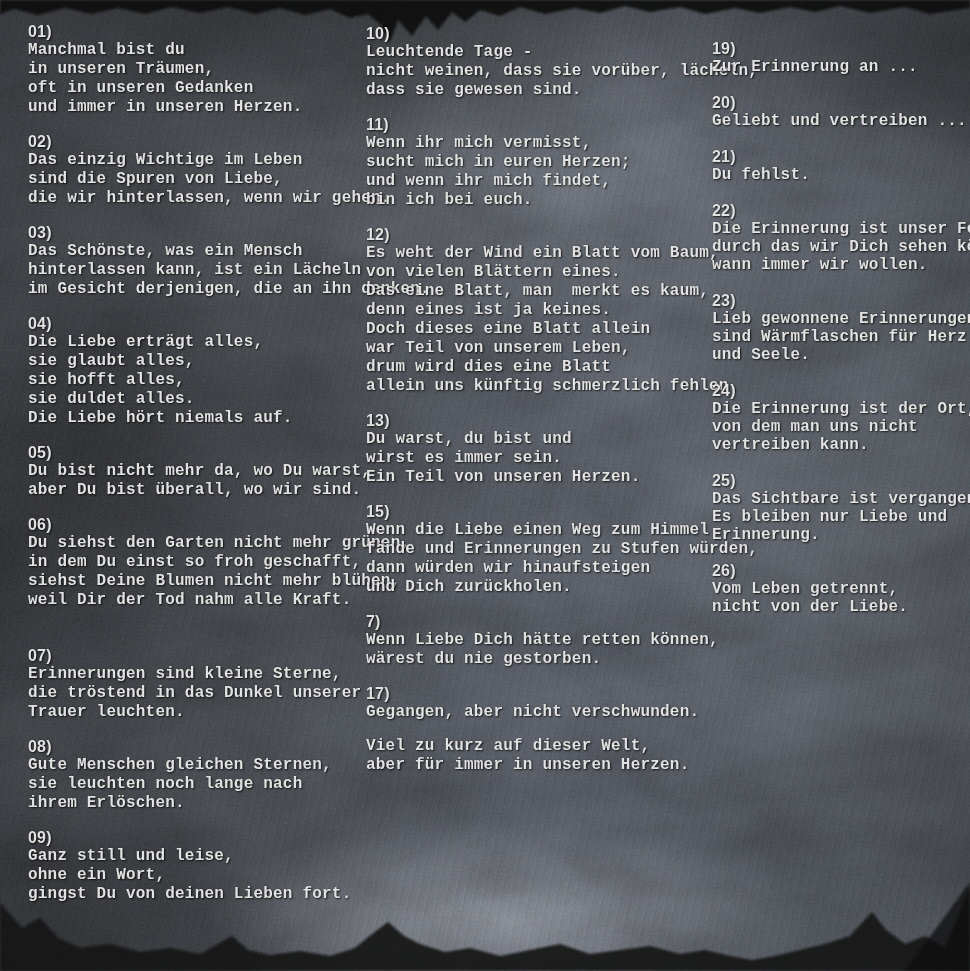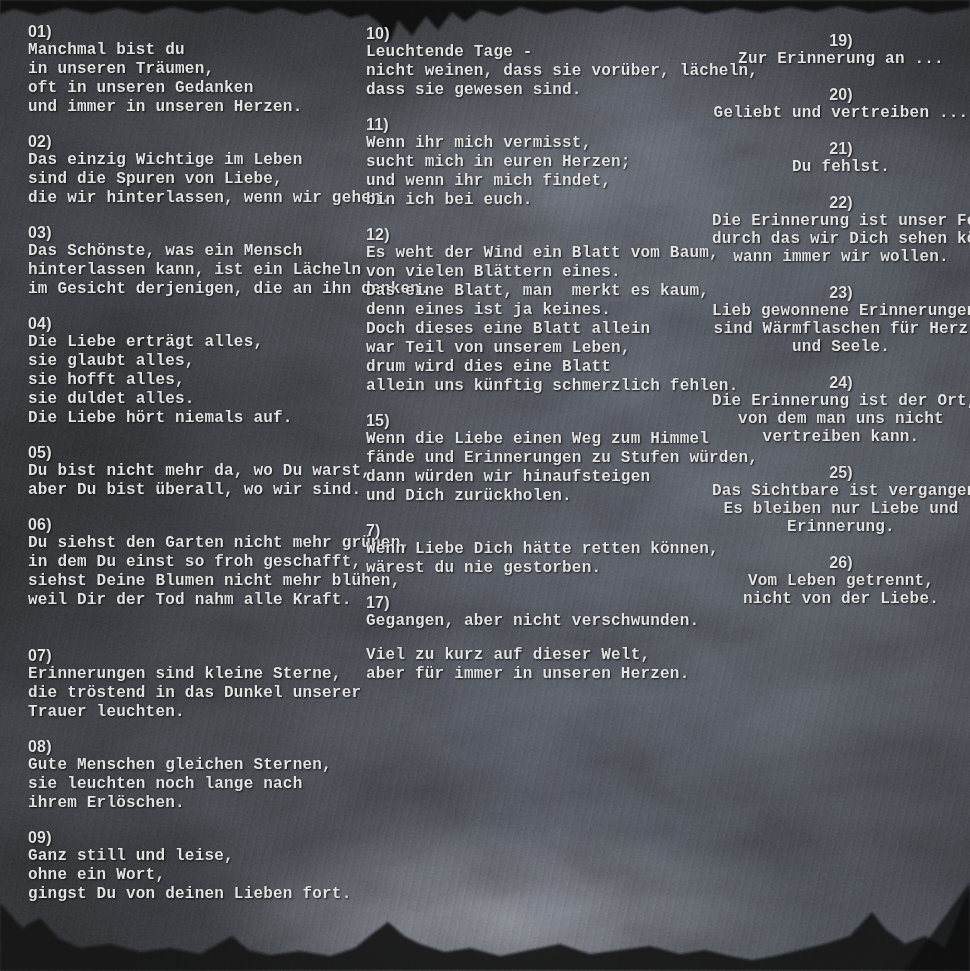--- a/index.html
+++ b/index.html
@@ -30,21 +30,21 @@
   }
   .col{
     position:absolute;top:22px;
     color:#e2e2e2;
     font-size:16px;font-weight:700;line-height:19px;
     letter-spacing:0.2px;
     text-shadow:1px 1px 2px rgba(0,0,0,0.75), 0 0 1px rgba(0,0,0,0.5);
   }
   .col1{left:28px;width:335px;}
   .col2{left:366px;top:24px;width:340px;}
-  .col3{left:712px;top:32px;width:258px;line-height:18px;text-align:center;}
+  .col3{left:712px;top:40px;width:258px;line-height:18px;}
   .item{margin:0 0 15px 0;}
   .col3 .item{margin-bottom:18px;}
   .item.gap-before{margin-top:36px;}
   .num{white-space:pre;}
   .txt{white-space:pre;font-family:Liberation Mono, monospace;}
 </style>
 </head>
 <body>
 
 <div id="stage">
@@ -161,20 +161,26 @@
       <div class="txt">Es weht der Wind ein Blatt vom Baum,
 von vielen Blättern eines.
 Das eine Blatt, man  merkt es kaum,
 denn eines ist ja keines.
 Doch dieses eine Blatt allein
 war Teil von unserem Leben,
 drum wird dies eine Blatt
 allein uns künftig schmerzlich fehlen.</div>
     </div>
     <div class="item">
+      <div class="num">13)</div>
+      <div class="txt">Du warst, du bist und
+wirst es immer sein.
+Ein Teil von unseren Herzen.</div>
+    </div>
+    <div class="item">
       <div class="num">15)</div>
       <div class="txt">Wenn die Liebe einen Weg zum Himmel
 fände und Erinnerungen zu Stufen würden,
 dann würden wir hinaufsteigen
 und Dich zurückholen.</div>
     </div>
     <div class="item">
       <div class="num">7)</div>
       <div class="txt">Wenn Liebe Dich hätte retten können,
 wärest du nie gestorben.</div>

